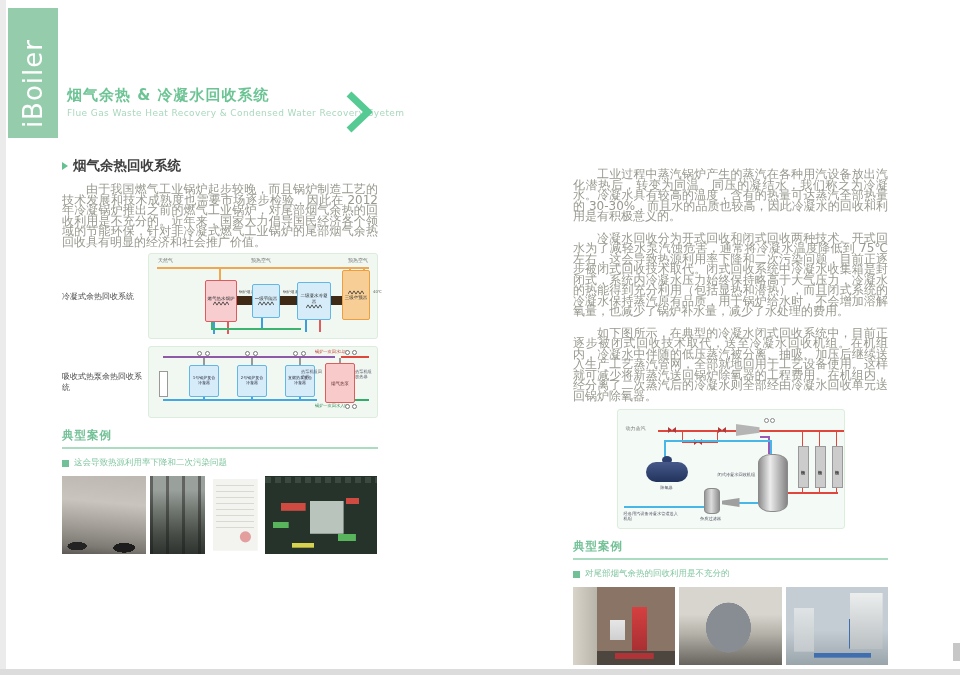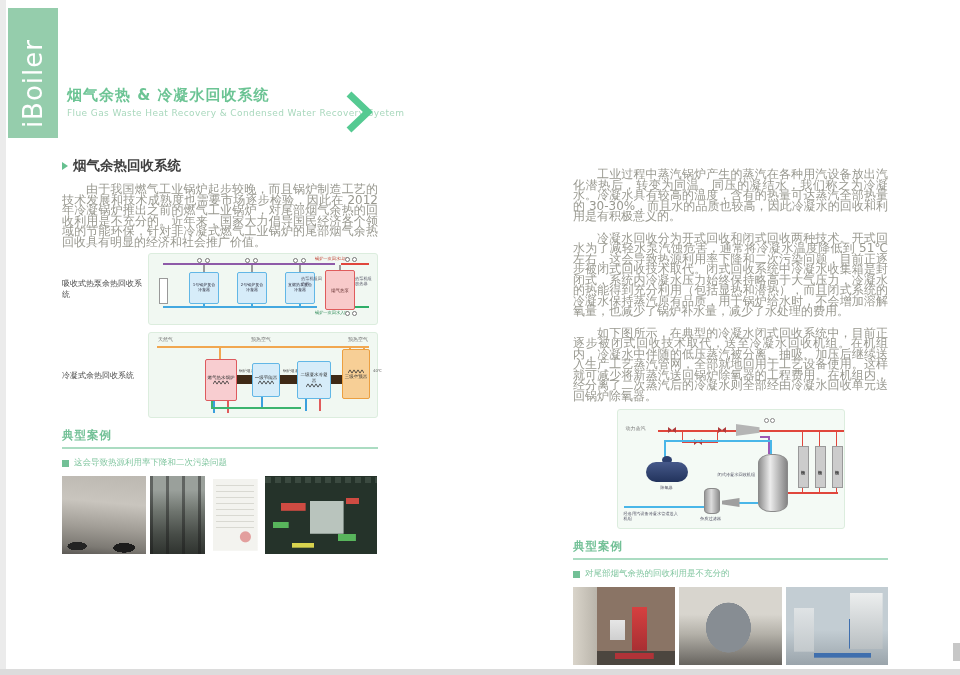--- a/index.html
+++ b/index.html
@@ -177,20 +177,68 @@
   <svg class="chevron" width="28" height="44" viewBox="0 0 28 44">
     <polyline points="4,4 23,22 4,40" fill="none" stroke="#55ca92" stroke-width="7"></polyline>
   </svg>
 
   <div class="col col-left">
     <div class="sec-head">
       <span class="sec-arrow"></span>
       <span>烟气余热回收系统</span>
     </div>
     <p class="body-p">由于我国燃气工业锅炉起步较晚，而且锅炉制造工艺的技术发展和技术成熟度也需要市场逐步检验，因此在 2012 年冷凝锅炉推出之前的燃气工业锅炉，对尾部烟气余热的回收利用是不充分的。近年来，国家大力倡导国民经济各个领域的节能环保，针对非冷凝式燃气工业锅炉的尾部烟气余热回收具有明显的经济和社会推广价值。</p>
+
+    <div class="diagram-row">
+      <div class="diagram-label">冷凝式余热回收系统</div>
+      <div class="panel panel1">
+        <div class="abs d1-airline"></div>
+        <div class="abs d1-drop" style="left:70px;top:13px;height:14px;"></div>
+        <div class="abs d1-drop" style="left:200px;top:13px;height:4px;"></div>
+        <div class="abs d1-drop" style="left:214px;top:13px;height:4px;"></div>
+        <div class="tiny" style="left:9px;top:4px;">天然气</div>
+        <div class="tiny" style="left:102px;top:4px;">预热空气</div>
+        <div class="tiny" style="right:9px;top:4px;">预热空气</div>
+        <div class="abs d1-duct"></div>
+        <div class="d1-duct-lab" style="left:90px;">锅炉烟道 180℃</div>
+        <div class="d1-duct-lab" style="left:134px;">锅炉烟道 80℃</div>
+        <div class="d1-duct-lab" style="left:224px;">40℃</div>
+        <div class="d1-box d1-red">
+          <span>燃气热水锅炉</span>
+          <svg width="16" height="5" viewBox="0 0 20 6">
+              <polyline points="0,5 2.5,1 5,5 7.5,1 10,5 12.5,1 15,5 17.5,1 20,5" fill="none" stroke="#333" stroke-width="1"></polyline>
+            </svg>
+        </div>
+        <div class="d1-box d1-blue1">
+          <span>一级节能器</span>
+          <svg width="16" height="5" viewBox="0 0 20 6">
+              <polyline points="0,5 2.5,1 5,5 7.5,1 10,5 12.5,1 15,5 17.5,1 20,5" fill="none" stroke="#333" stroke-width="1"></polyline>
+            </svg>
+        </div>
+        <div class="d1-box d1-blue2">
+          <span>二级凝水冷凝器</span>
+          <svg width="16" height="5" viewBox="0 0 20 6">
+              <polyline points="0,5 2.5,1 5,5 7.5,1 10,5 12.5,1 15,5 17.5,1 20,5" fill="none" stroke="#333" stroke-width="1"></polyline>
+            </svg>
+        </div>
+        <div class="d1-box d1-orange">
+          <svg width="16" height="5" viewBox="0 0 20 6">
+              <polyline points="0,5 2.5,1 5,5 7.5,1 10,5 12.5,1 15,5 17.5,1 20,5" fill="none" stroke="#333" stroke-width="1"></polyline>
+            </svg>
+          <span>三级空预器</span>
+        </div>
+        <div class="stub stub-b" style="left:64px;top:68px;"></div>
+        <div class="stub stub-r" style="left:78px;top:68px;"></div>
+        <div class="stub stub-b" style="left:112px;top:64px;"></div>
+        <div class="stub stub-b" style="left:156px;top:66px;"></div>
+        <div class="stub stub-r" style="left:170px;top:66px;"></div>
+        <div class="abs d1-green"></div>
+        <div class="abs d1-greenv"></div>
+      </div>
+    </div>
 
     <div class="diagram-row">
       <div class="diagram-label">吸收式热泵余热回收系统</div>
       <div class="panel panel2">
         <div class="abs d2-purple"></div>
         <div class="abs d2-redseg"></div>
         <div class="micro" style="left:166px;top:2px;color:#c0392b;">锅炉一次回水出口</div>
         <div class="abs d2-blue"></div>
         <div class="abs d2-greenseg"></div>
         <div class="micro" style="left:166px;top:56px;color:#2e8b57;">锅炉一次回水入口</div>
@@ -222,85 +270,37 @@
         <div class="vlv" style="left:104px;top:4px;"></div>
         <div class="vlv" style="left:144px;top:4px;"></div>
         <div class="vlv" style="left:152px;top:4px;"></div>
         <div class="vlv" style="left:196px;top:3px;"></div>
         <div class="vlv" style="left:203px;top:3px;"></div>
         <div class="vlv" style="left:196px;top:57px;"></div>
         <div class="vlv" style="left:203px;top:57px;"></div>
       </div>
     </div>
 
-    <div class="diagram-row">
-      <div class="diagram-label">冷凝式余热回收系统</div>
-      <div class="panel panel1">
-        <div class="abs d1-airline"></div>
-        <div class="abs d1-drop" style="left:70px;top:13px;height:14px;"></div>
-        <div class="abs d1-drop" style="left:200px;top:13px;height:4px;"></div>
-        <div class="abs d1-drop" style="left:214px;top:13px;height:4px;"></div>
-        <div class="tiny" style="left:9px;top:4px;">天然气</div>
-        <div class="tiny" style="left:102px;top:4px;">预热空气</div>
-        <div class="tiny" style="right:9px;top:4px;">预热空气</div>
-        <div class="abs d1-duct"></div>
-        <div class="d1-duct-lab" style="left:90px;">锅炉烟道 180℃</div>
-        <div class="d1-duct-lab" style="left:134px;">锅炉烟道 80℃</div>
-        <div class="d1-duct-lab" style="left:224px;">40℃</div>
-        <div class="d1-box d1-red">
-          <span>燃气热水锅炉</span>
-          <svg width="16" height="5" viewBox="0 0 20 6">
-              <polyline points="0,5 2.5,1 5,5 7.5,1 10,5 12.5,1 15,5 17.5,1 20,5" fill="none" stroke="#333" stroke-width="1"></polyline>
-            </svg>
-        </div>
-        <div class="d1-box d1-blue1">
-          <span>一级节能器</span>
-          <svg width="16" height="5" viewBox="0 0 20 6">
-              <polyline points="0,5 2.5,1 5,5 7.5,1 10,5 12.5,1 15,5 17.5,1 20,5" fill="none" stroke="#333" stroke-width="1"></polyline>
-            </svg>
-        </div>
-        <div class="d1-box d1-blue2">
-          <span>二级凝水冷凝器</span>
-          <svg width="16" height="5" viewBox="0 0 20 6">
-              <polyline points="0,5 2.5,1 5,5 7.5,1 10,5 12.5,1 15,5 17.5,1 20,5" fill="none" stroke="#333" stroke-width="1"></polyline>
-            </svg>
-        </div>
-        <div class="d1-box d1-orange">
-          <svg width="16" height="5" viewBox="0 0 20 6">
-              <polyline points="0,5 2.5,1 5,5 7.5,1 10,5 12.5,1 15,5 17.5,1 20,5" fill="none" stroke="#333" stroke-width="1"></polyline>
-            </svg>
-          <span>三级空预器</span>
-        </div>
-        <div class="stub stub-b" style="left:64px;top:68px;"></div>
-        <div class="stub stub-r" style="left:78px;top:68px;"></div>
-        <div class="stub stub-b" style="left:112px;top:64px;"></div>
-        <div class="stub stub-b" style="left:156px;top:66px;"></div>
-        <div class="stub stub-r" style="left:170px;top:66px;"></div>
-        <div class="abs d1-green"></div>
-        <div class="abs d1-greenv"></div>
-      </div>
-    </div>
-
     <div class="case-head">典型案例</div>
     <div class="case-rule"></div>
     <div class="case-item">
       <span class="case-bullet"></span>
       <span>这会导致热源利用率下降和二次污染问题</span>
     </div>
     <div class="photo-row">
       <div class="photo ph1"></div>
       <div class="photo ph2"></div>
       <div class="photo ph3"></div>
       <div class="photo ph4"></div>
     </div>
   </div>
 
   <div class="col col-right">
     <p class="body-p">工业过程中蒸汽锅炉产生的蒸汽在各种用汽设备放出汽化潜热后，转变为同温、同压的凝结水，我们称之为冷凝水。冷凝水具有较高的温度，含有的热量可达蒸汽全部热量的 30-30%，而且水的品质也较高，因此冷凝水的回收和利用是有积极意义的。</p>
-    <p class="body-p">冷凝水回收分为开式回收和闭式回收两种技术。开式回水为了减轻水泵汽蚀危害，通常将冷凝水温度降低到 51℃左右，这会导致热源利用率下降和二次污染问题，目前正逐步被闭式回收技术取代。闭式回收系统中冷凝水收集箱是封闭式，系统内冷凝水压力始终保持略高于大气压力，冷凝水的热能得到充分利用（包括显热和潜热），而且闭式系统的冷凝水保持蒸汽原有品质，用于锅炉给水时，不会增加溶解氧量，也减少了锅炉补水量，减少了水处理的费用。</p>
+    <p class="body-p">冷凝水回收分为开式回收和闭式回收两种技术。开式回水为了减轻水泵汽蚀危害，通常将冷凝水温度降低到 75℃左右，这会导致热源利用率下降和二次污染问题，目前正逐步被闭式回收技术取代。闭式回收系统中冷凝水收集箱是封闭式，系统内冷凝水压力始终保持略高于大气压力，冷凝水的热能得到充分利用（包括显热和潜热），而且闭式系统的冷凝水保持蒸汽原有品质，用于锅炉给水时，不会增加溶解氧量，也减少了锅炉补水量，减少了水处理的费用。</p>
     <p class="body-p">如下图所示，在典型的冷凝水闭式回收系统中，目前正逐步被闭式回收技术取代，送至冷凝水回收机组。在机组内，冷凝水中伴随的低压蒸汽被分离、抽吸、加压后继续送入生产工艺蒸汽管网，全部就地回用于工艺设备使用。这样就可减少将新蒸汽送回锅炉除氧器的工程费用。在机组内，经分离了二次蒸汽后的冷凝水则全部经由冷凝水回收单元送回锅炉除氧器。</p>
 
     <div class="panel3">
       <div class="tiny" style="left:8px;top:16px;">动力蒸汽</div>
       <div class="abs d3-redline"></div>
       <div class="abs d3-loop"></div>
       <svg class="abs" style="left:50px;top:17px;" width="8" height="6" viewBox="0 0 8 6">
           <path d="M0,0 L4,3 L0,6 Z M8,0 L4,3 L8,6 Z" fill="#b03a3a"></path>
         </svg>
       <svg class="abs" style="left:100px;top:17px;" width="8" height="6" viewBox="0 0 8 6">

